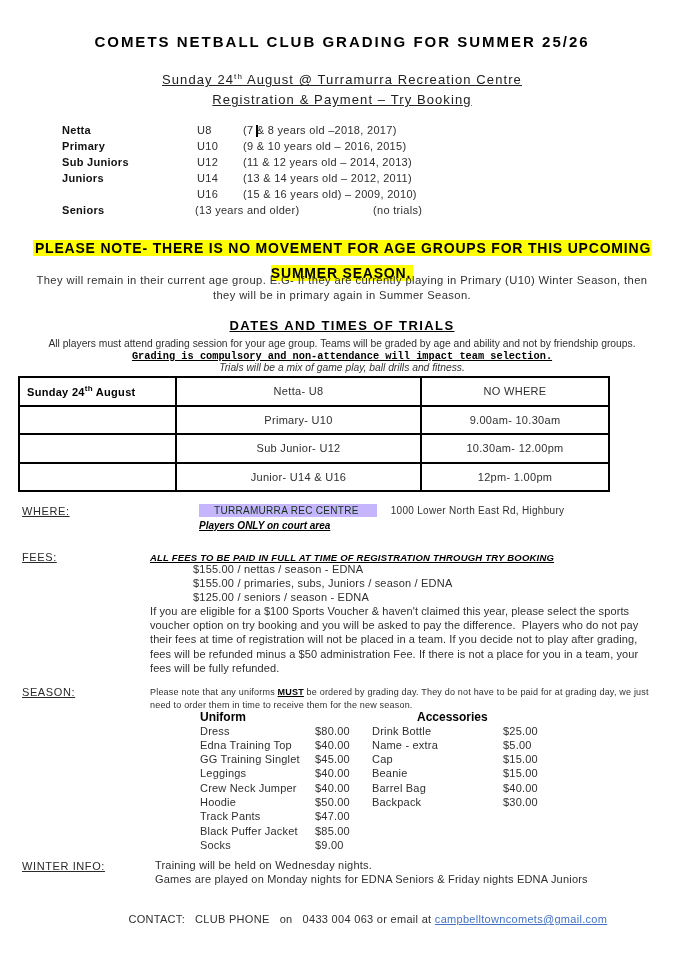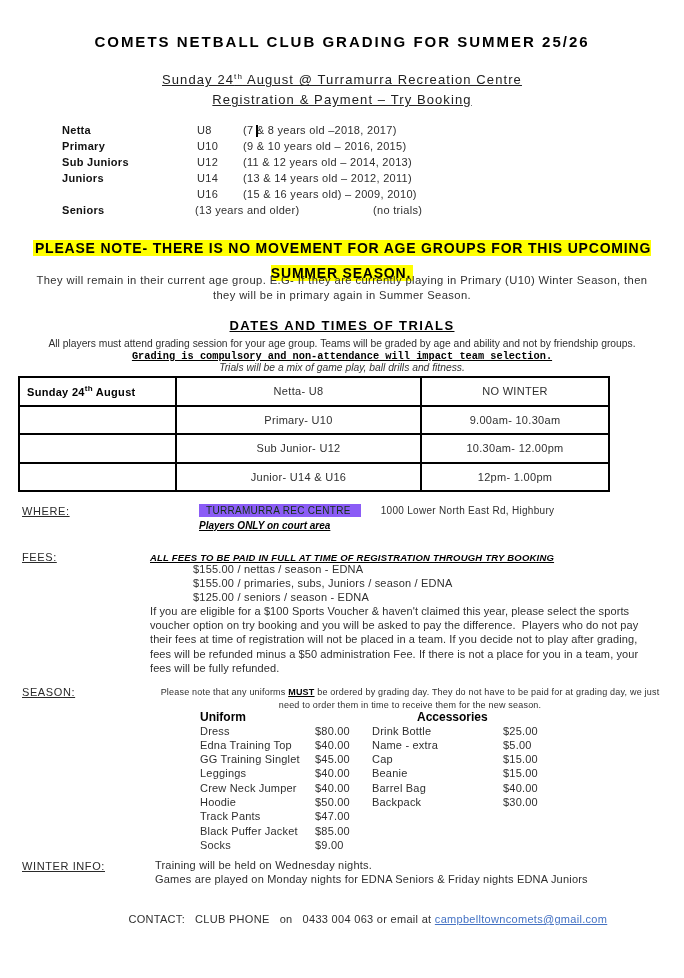--- a/index.html
+++ b/index.html
@@ -48,34 +48,34 @@
   table.trials td { border:2px solid #000; height:26.5px; font-size:11px; text-align:center;
     vertical-align:middle; color:#2f2f2f; letter-spacing:0.3px; padding:0; }
   table.trials td.t-date { text-align:left; padding-left:7px; font-weight:bold; color:#000; }
 
   
   .side-label { position:absolute; left:22px; font-size:11px; letter-spacing:0.6px;
     text-decoration:underline; color:#2a2a2a; }
 
   
   .where-line1 { position:absolute; left:199px; top:505px; font-size:10px; letter-spacing:0.3px; }
-  .hl-g { background:#8b5cf6; color:#133013; white-space:pre-wrap; padding:1px 7px; }
-  .where-addr { white-space:pre-wrap; padding-left:20px; }
+  .hl-g { background:#c4b5fd; color:#133013; white-space:pre-wrap; padding:1px 15px; }
+  .where-addr { white-space:pre-wrap; padding-left:14px; }
   .where-line2 { position:absolute; left:199px; top:520px; font-size:10px; font-weight:bold;
     font-style:italic; text-decoration:underline; color:#000; }
 
   
   .fees-heading { position:absolute; left:150px; top:552px; font-size:9.5px; font-weight:bold;
     font-style:italic; text-decoration:underline; color:#000; letter-spacing:0.2px; }
   .fees-lines { position:absolute; left:193px; top:563px; font-size:11px; line-height:13.8px; letter-spacing:0.2px; }
   .fees-para { position:absolute; left:150px; top:604px; width:507px; font-size:11px;
     line-height:14.2px; white-space:pre-wrap; letter-spacing:0.1px; }
 
   
-  .uniform-note { position:absolute; left:150px; top:686px; width:520px; text-align:center;
+  .uniform-note { position:absolute; left:150px; top:686px; width:520px; 
     font-size:9px; line-height:13px; letter-spacing:0.2px; }
   .uniform-note b { text-decoration:underline; color:#000; }
   .u-grid { position:absolute; left:200px; top:710px; width:420px; }
   .u-head { position:relative; height:14.5px; font-size:12px; font-weight:bold; color:#000; }
   .u-head .h1 { position:absolute; left:0; }
   .u-head .h2 { position:absolute; left:217px; }
   .u-row { position:relative; height:14.3px; font-size:11px; letter-spacing:0.2px; }
   .u-name { position:absolute; left:0; }
   .u-price { position:absolute; left:115px; }
   .u-acc-name { position:absolute; left:172px; }
@@ -147,21 +147,21 @@
   <table class="trials">
     <colgroup>
         <col style="width:157px">
         <col style="width:245px">
         <col style="width:188px">
       </colgroup>
     <tbody>
       <tr>
         <td class="t-date"><span>Sunday 24</span><sup>th</sup><span> August</span></td>
         <td>Netta- U8</td>
-        <td>NO WINTER</td>
+        <td>NO WHERE</td>
       </tr>
       <tr>
         <td></td>
         <td>Primary- U10</td>
         <td>9.00am- 10.30am</td>
       </tr>
       <tr>
         <td></td>
         <td>Sub Junior- U12</td>
         <td>10.30am- 12.00pm</td>

